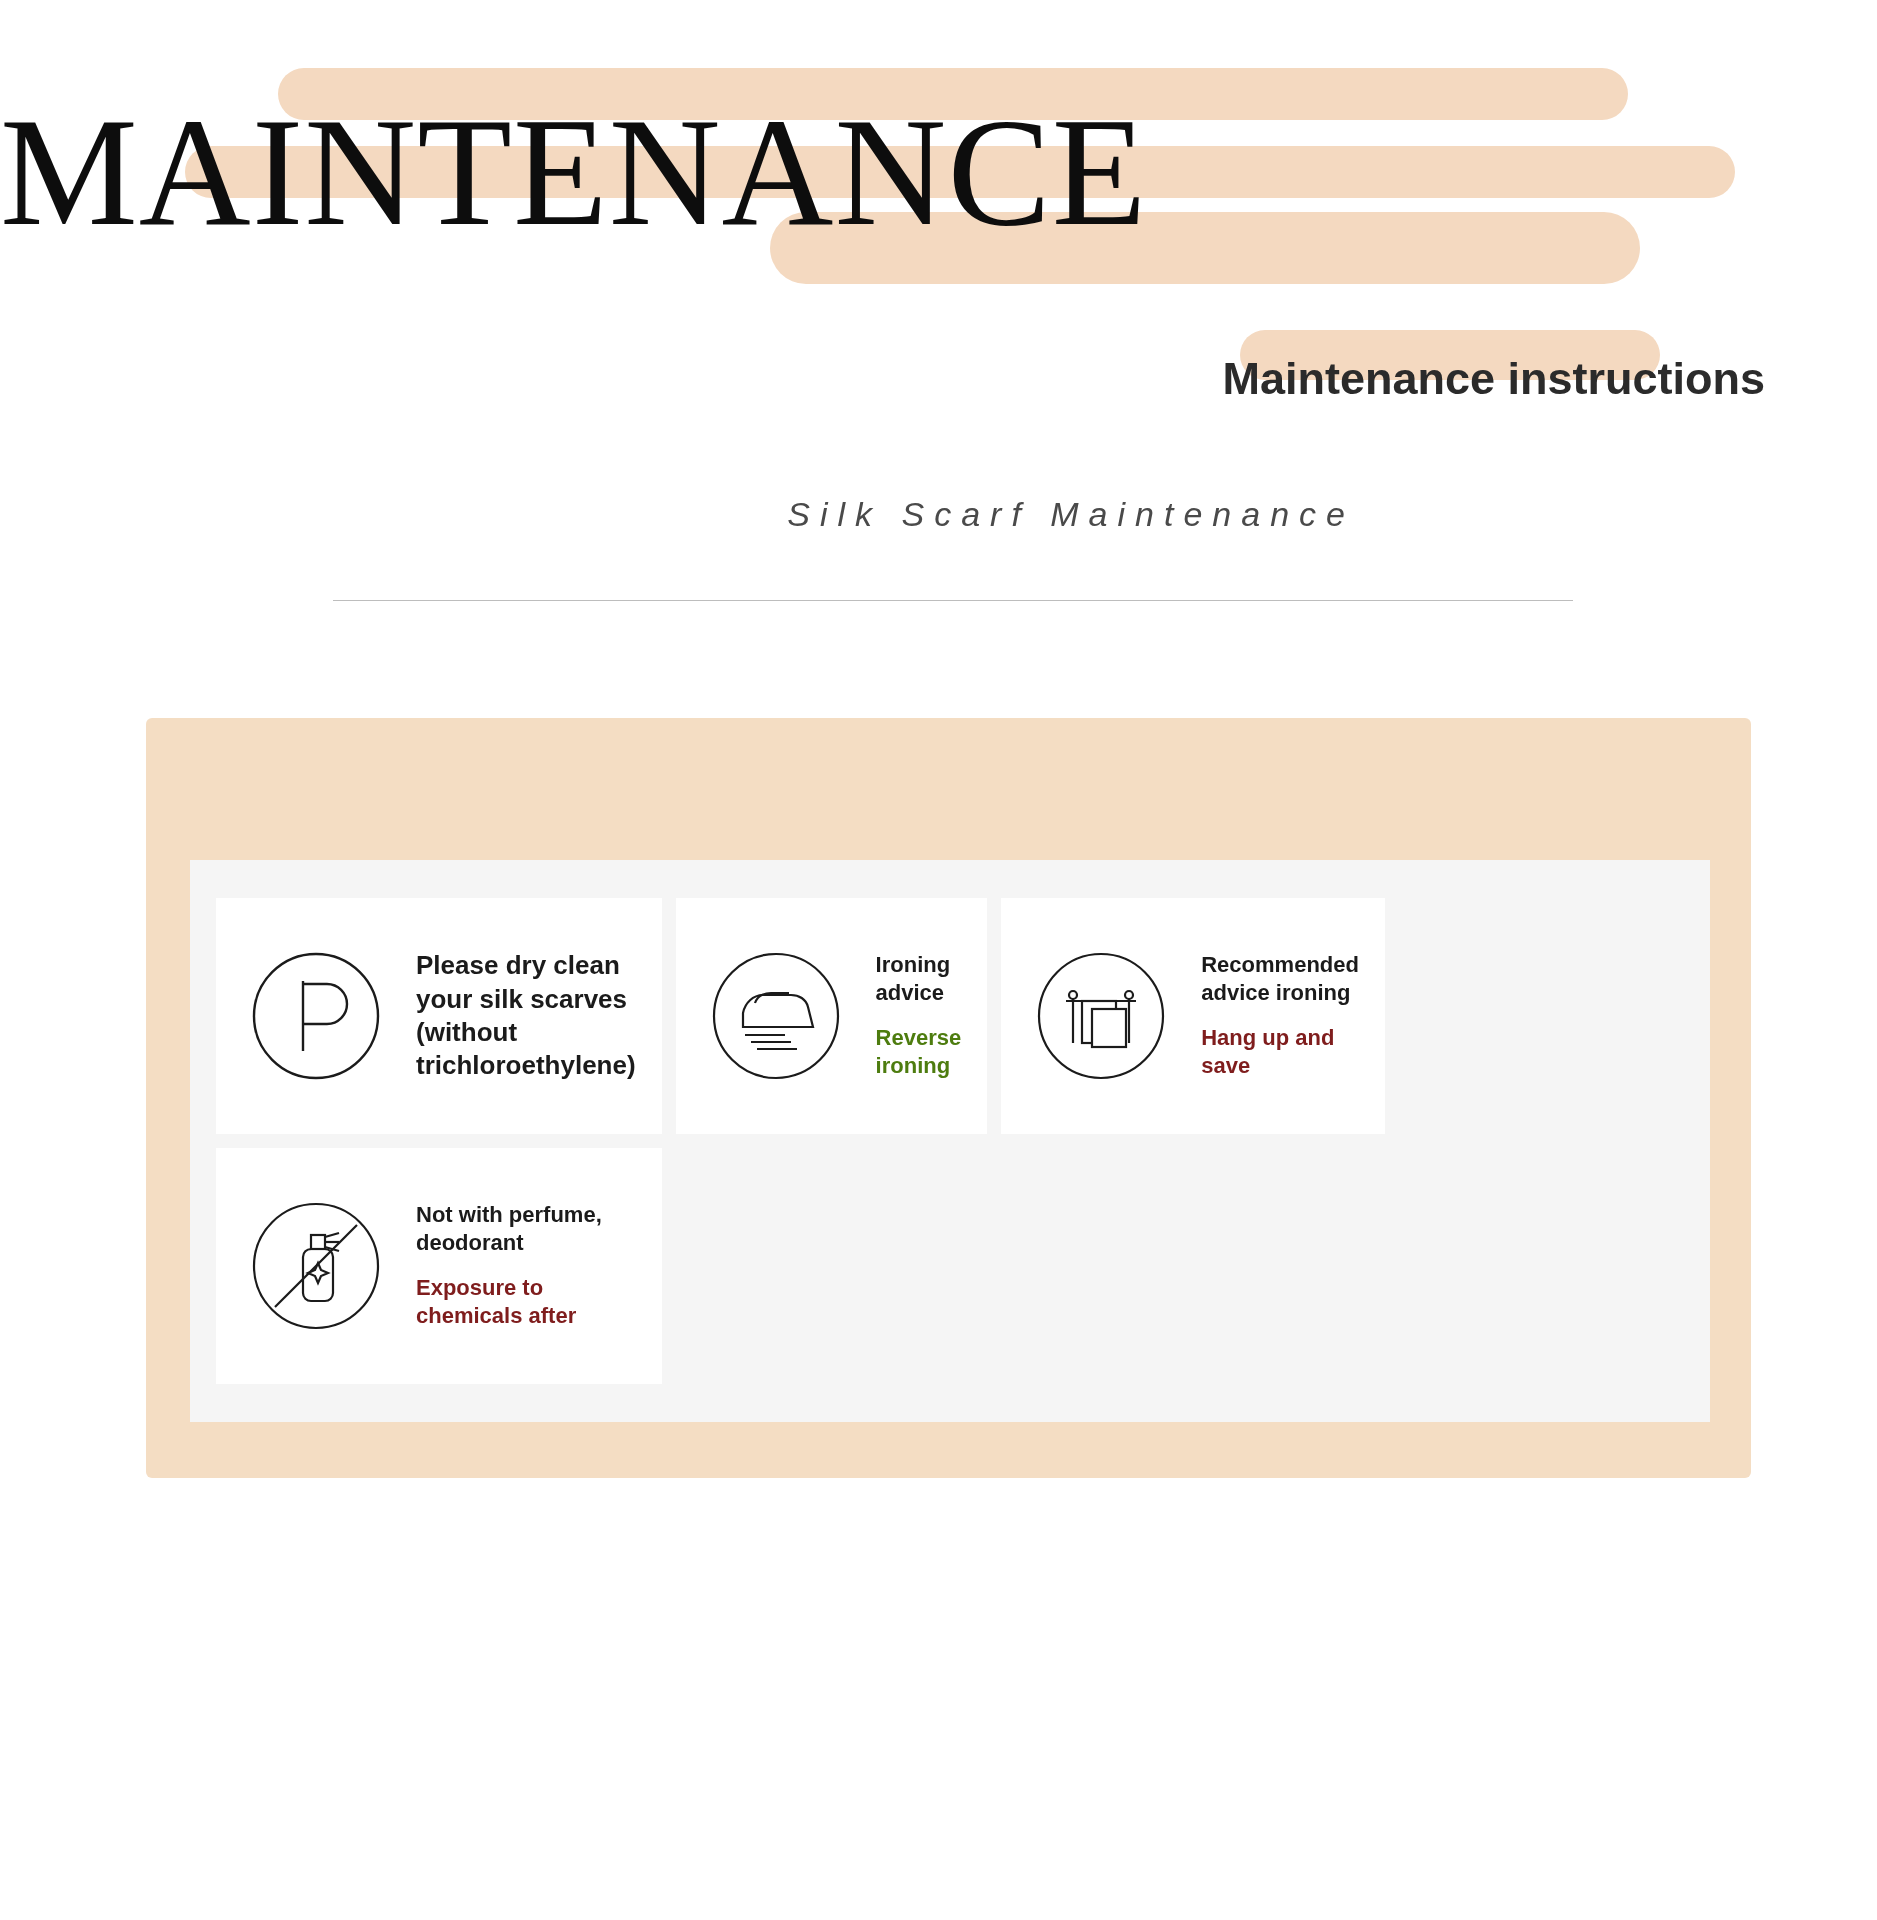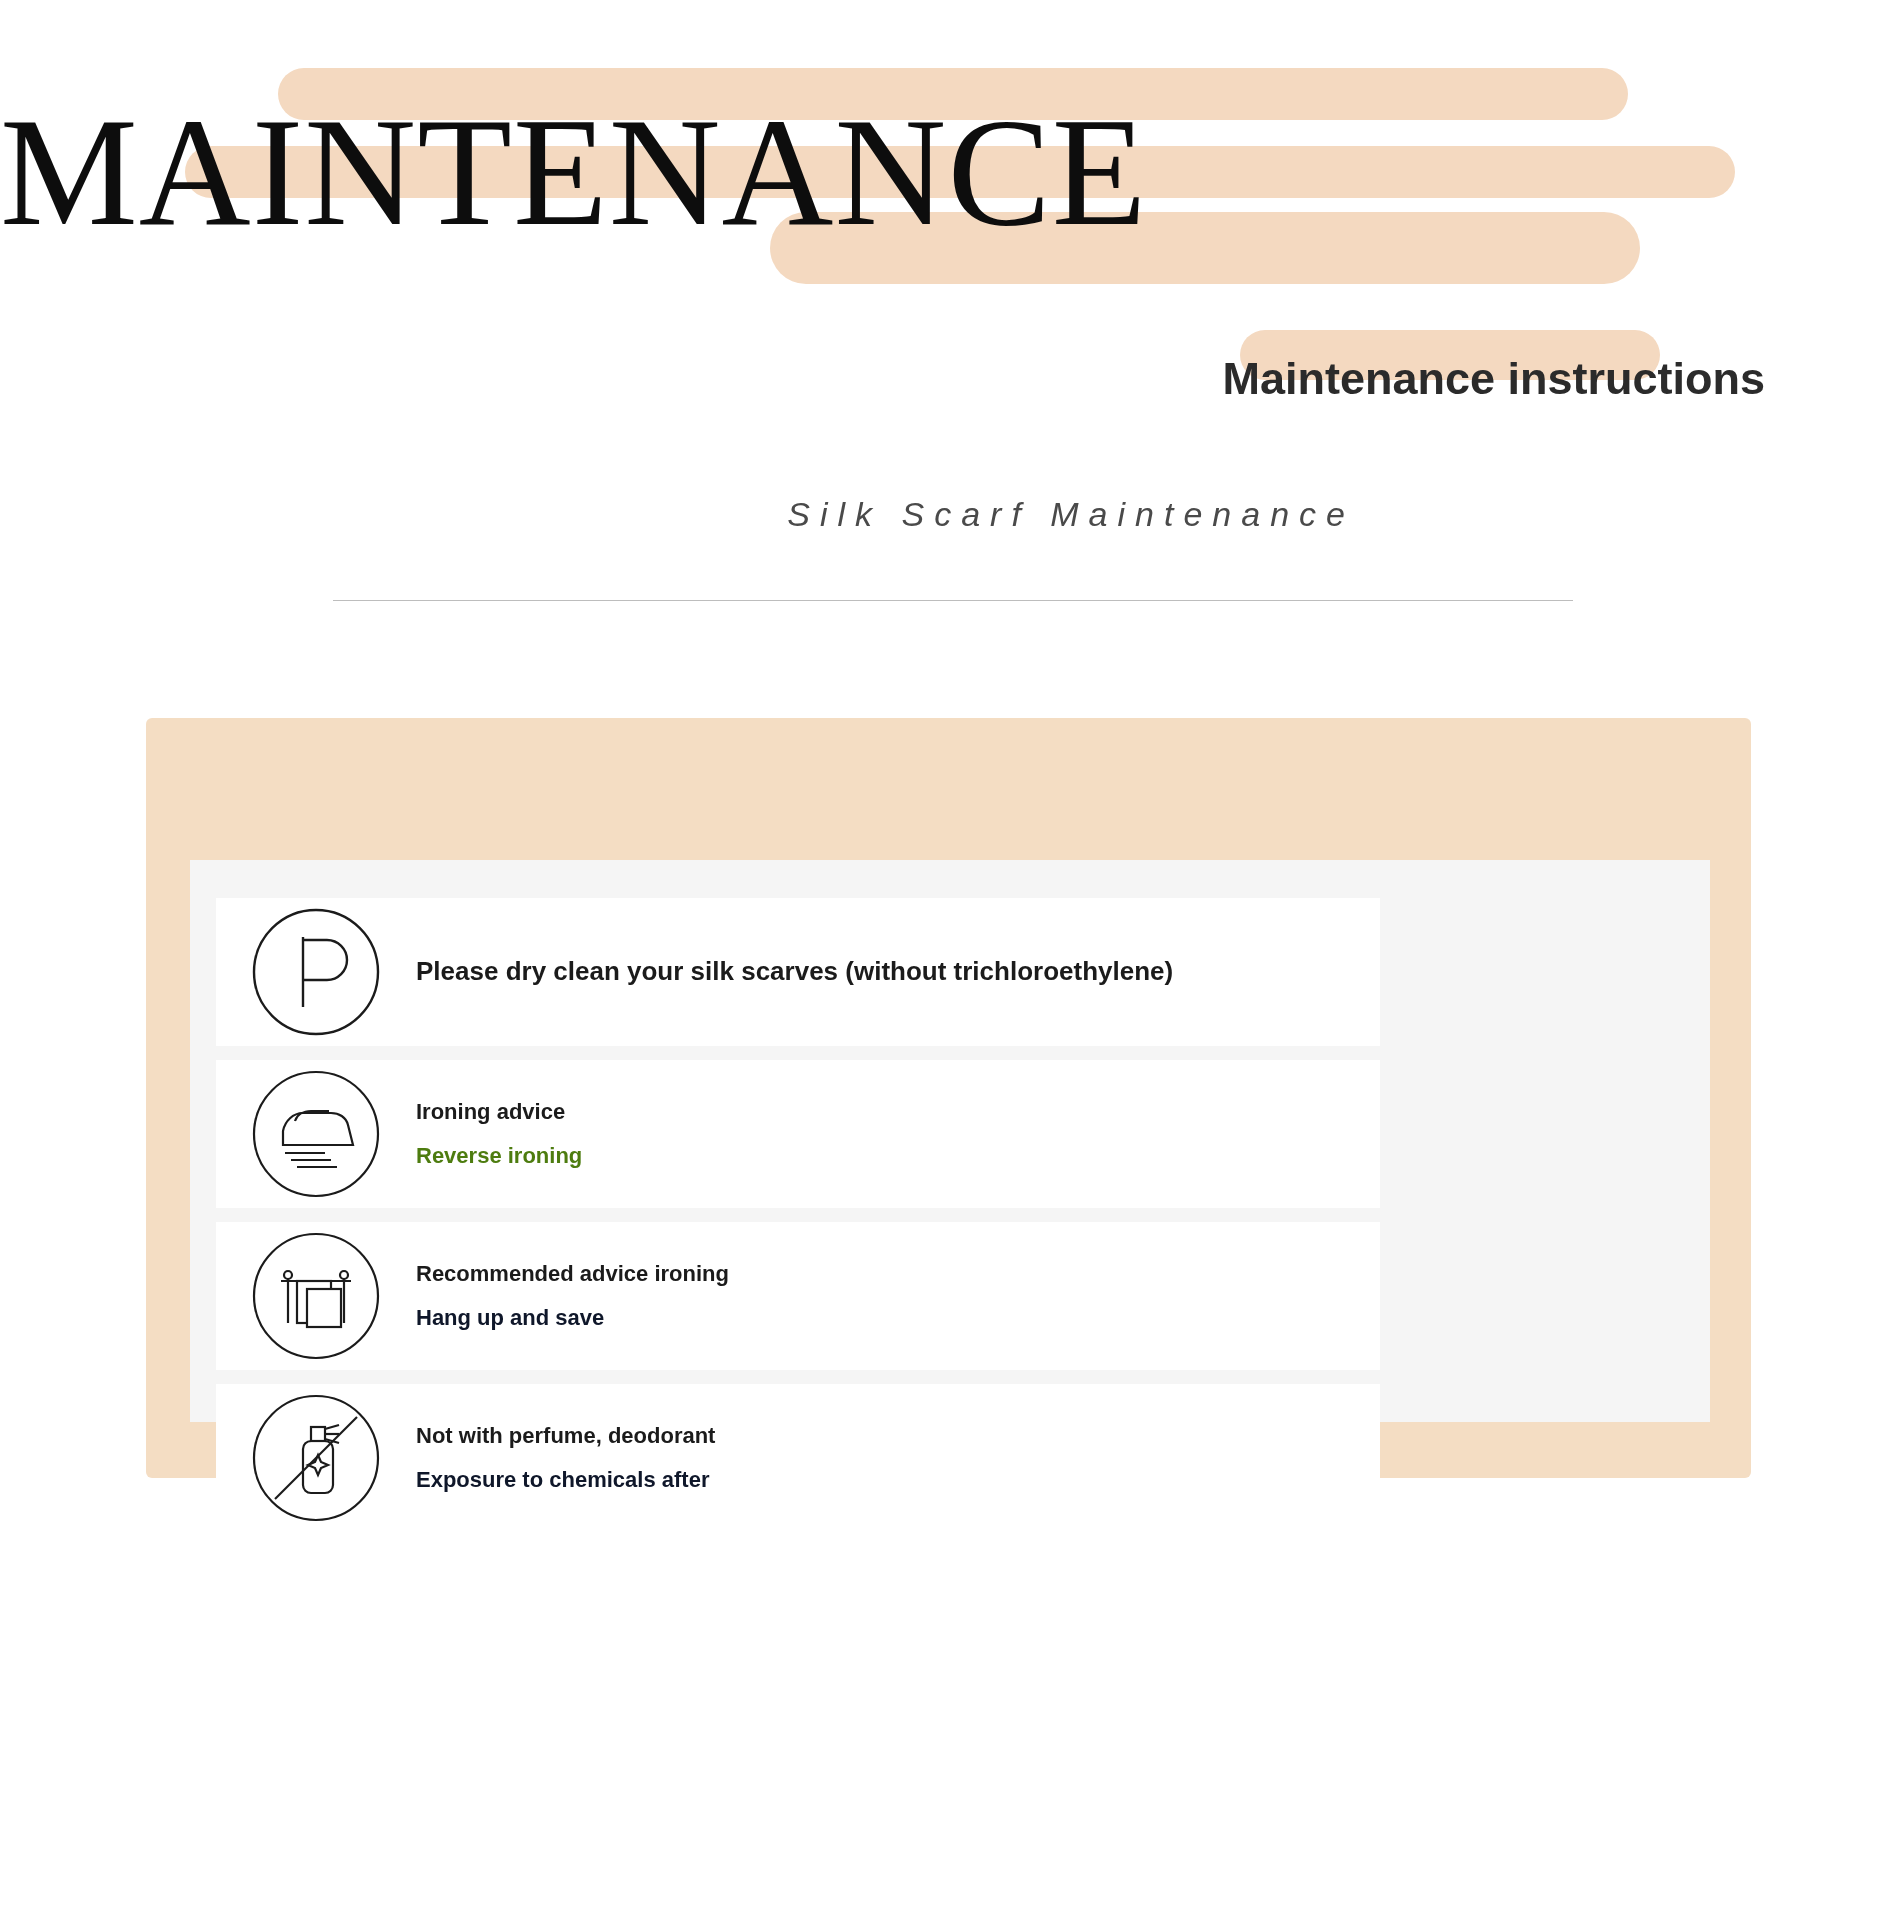--- a/index.html
+++ b/index.html
@@ -90,21 +90,21 @@
     left: 190px; top: 860px;
     width: 1520px; height: 562px;
     background: #f5f5f5;
     z-index: 3;
   }
   .grid {
     position: absolute;
     left: 190px; top: 860px;
     width: 1216px; height: 562px;
     display: grid;
-    grid-template-columns: 1fr;
+    grid-template-columns: 1fr 1fr 1fr;
     grid-template-rows: 1fr 1fr;
     gap: 14px;
     padding: 38px 26px;
     z-index: 4;
   }
   .cell {
     background: #ffffff;
     display: flex;
     align-items: center;
     padding: 0 26px;
@@ -125,21 +125,21 @@
     font-weight: bold;
     color: #1b1b1b;
     line-height: 1.28;
   }
   .cell-text .line-sub {
     font-size: 22px;
     font-weight: bold;
     color: #4d7c0f;
     line-height: 1.3;
   }
-  .cell-text .line-sub.dark { color: #0f172a; }
+  .cell-text .line-sub.dark { color: #7f1d1d; }
   .cell-text .line-main.small { font-size: 22px; }
 </style>
 </head>
 <body>
 
 <div class="page">
 
   <div class="stroke stroke-a"></div>
   <div class="stroke stroke-b"></div>
   <div class="stroke stroke-c"></div>

